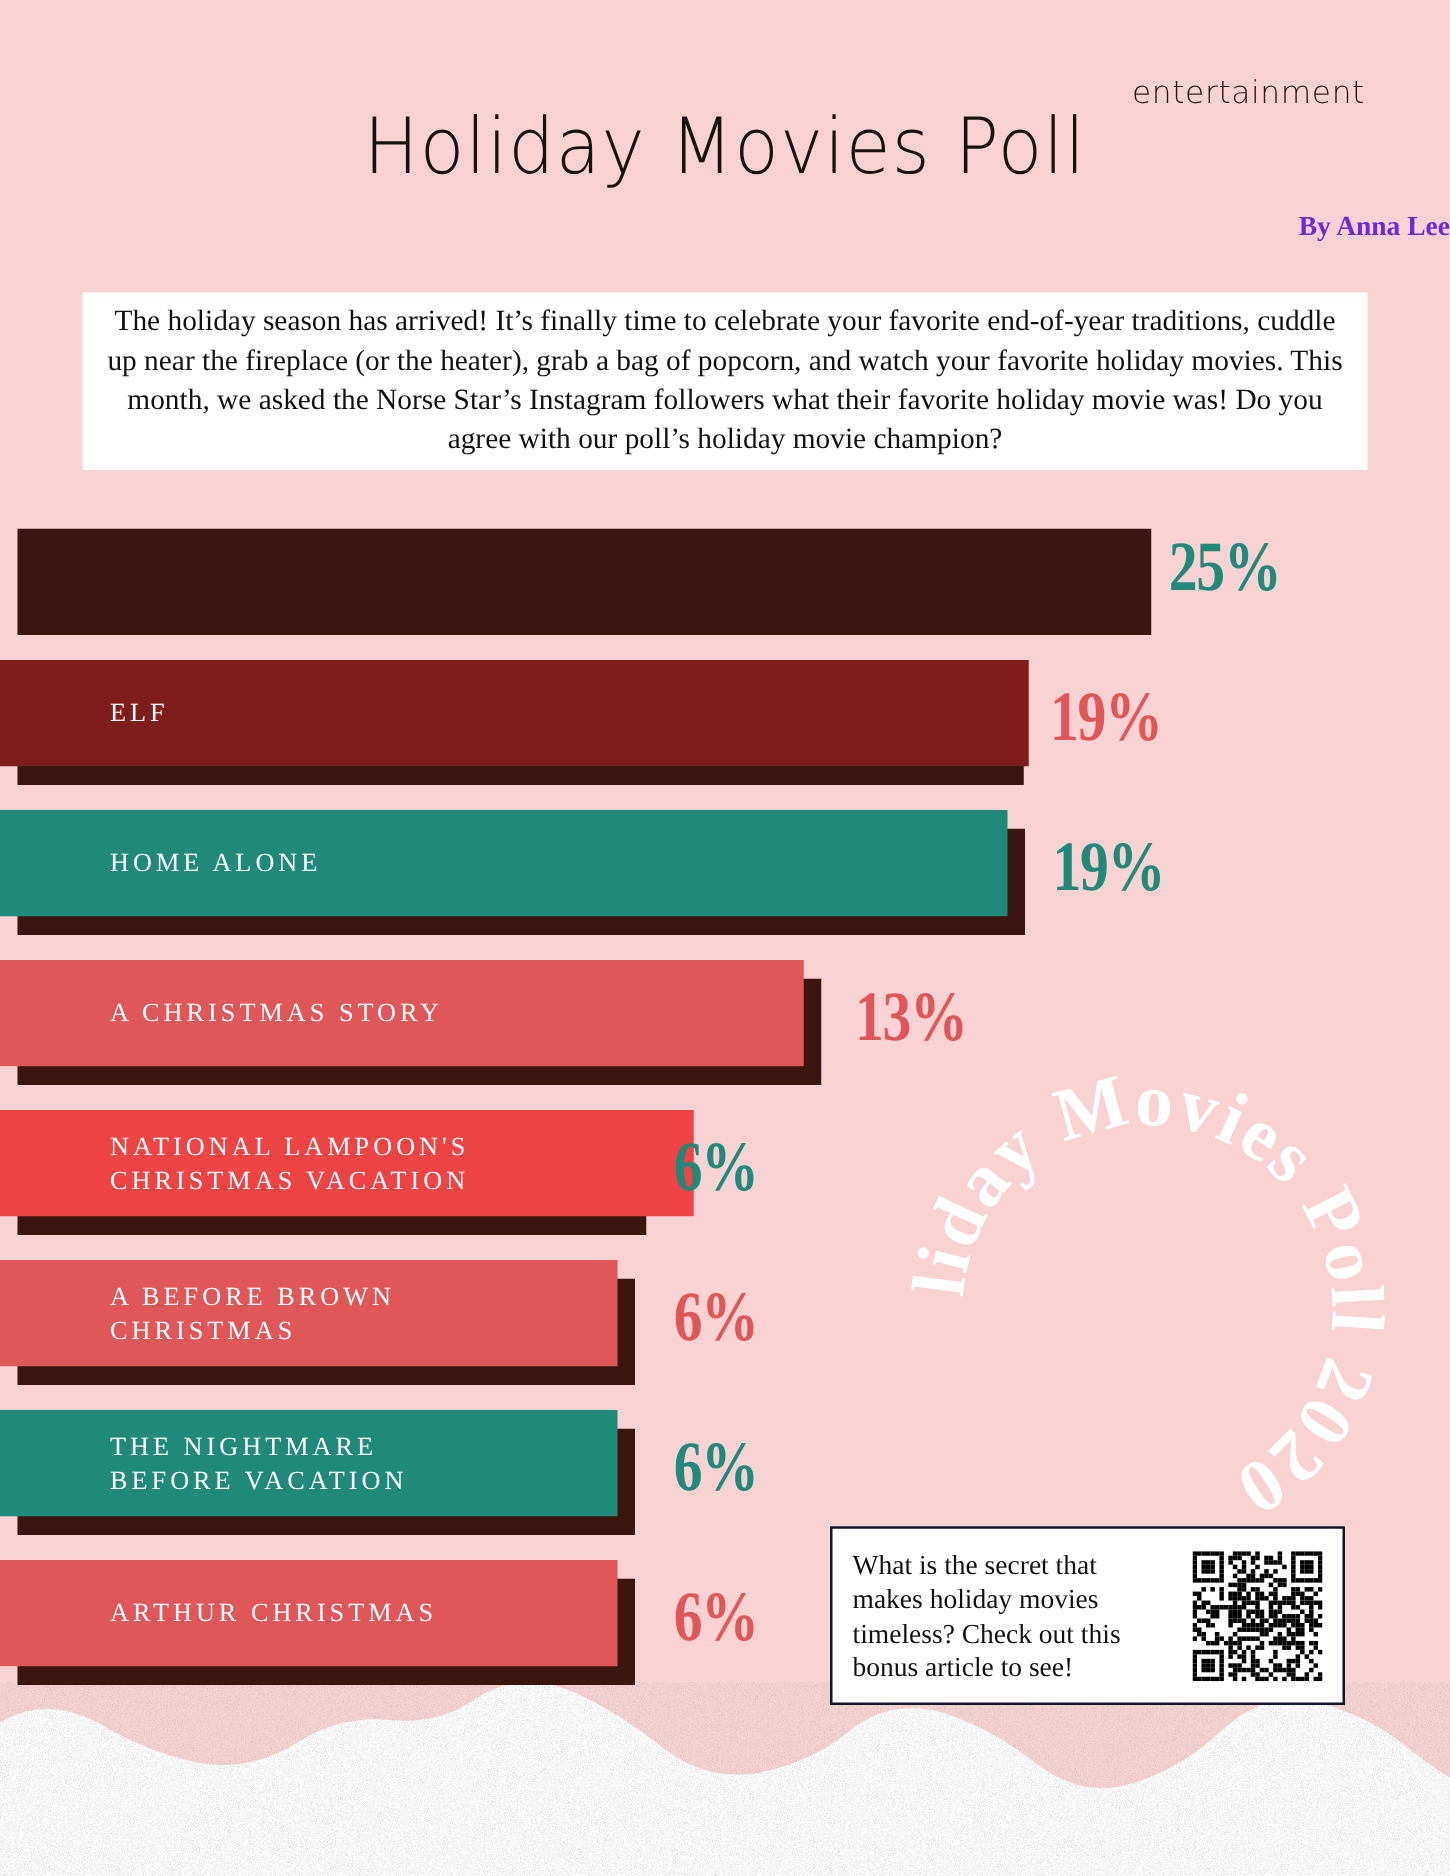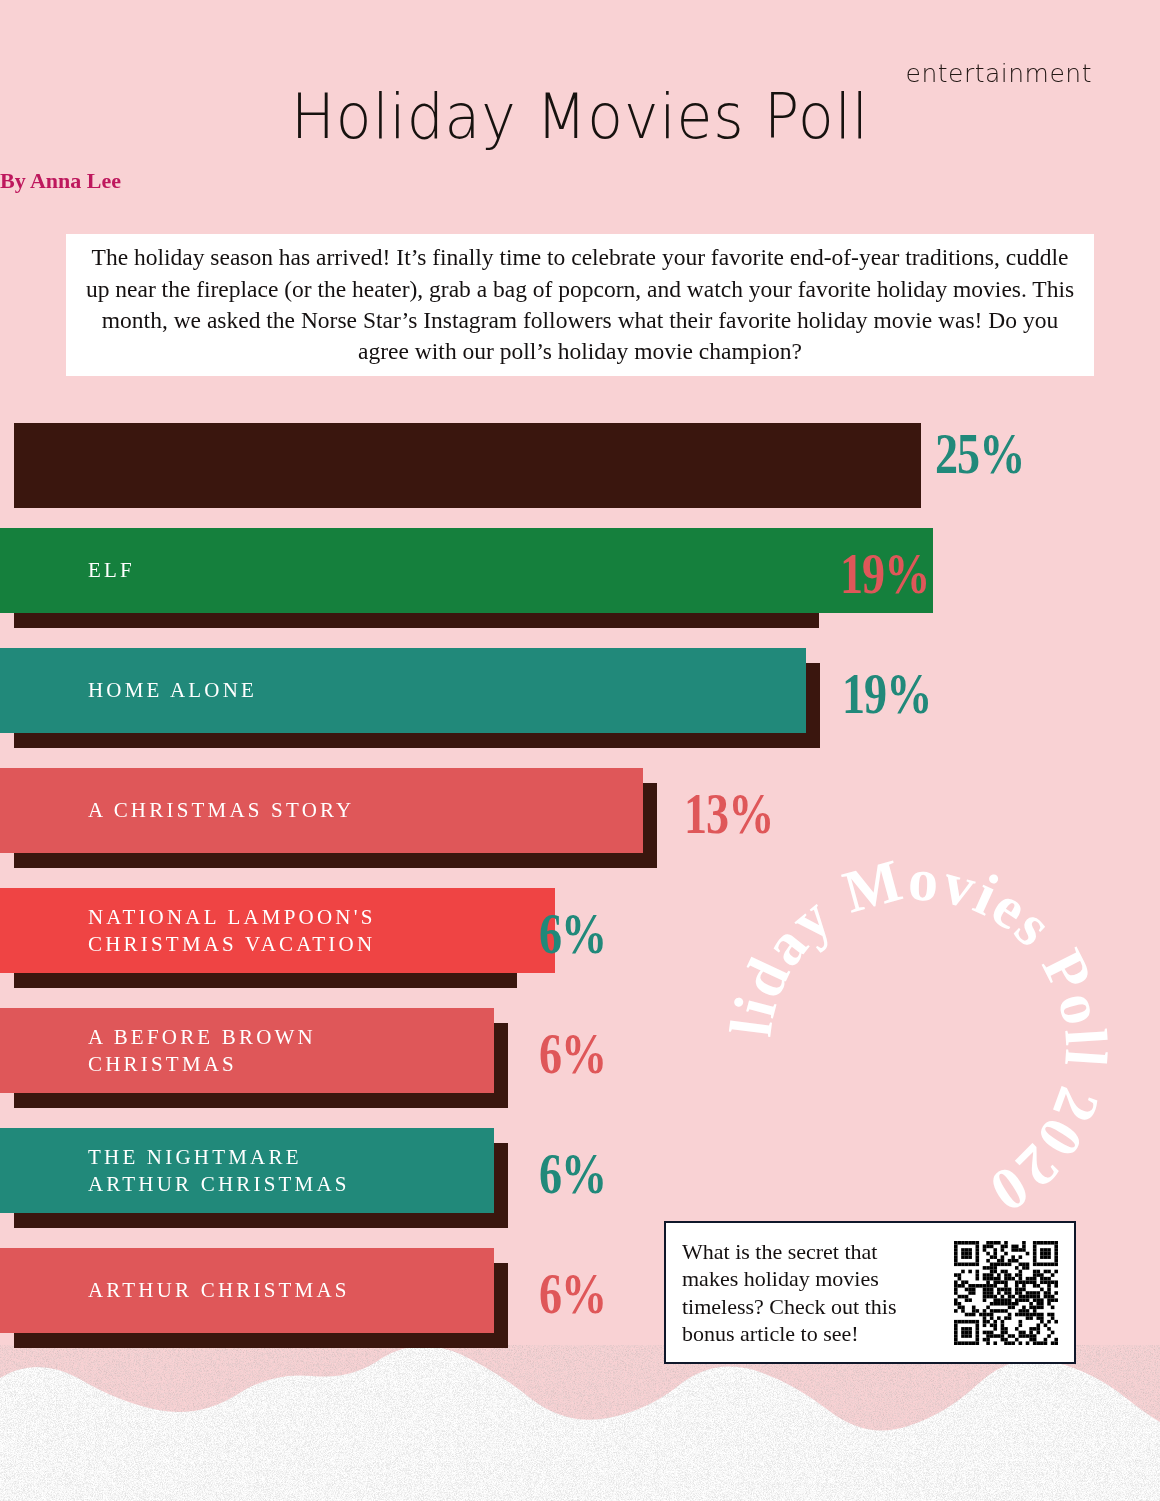--- a/index.html
+++ b/index.html
@@ -48,25 +48,25 @@
     letter-spacing: 1px;
     color: #17120f;
     transform: scaleX(0.94);
   }
 
   .byline {
     position: absolute;
     top: 168px;
     left: 0;
     width: 1160px;
-    text-align: left;
+    text-align: right;
     font-family: "Liberation Serif", serif;
     font-weight: bold;
     font-size: 22px;
-    color: #be185d;
+    color: #6d28d9;
   }
 
   .byline-role {
     position: absolute;
     top: 199px;
     left: 0;
     width: 1160px;
     text-align: center;
     font-family: "Liberation Serif", serif;
     font-weight: bold;
@@ -233,21 +233,21 @@
     <div class="intro-text">The holiday season has arrived! It’s finally time to celebrate your favorite end-of-year traditions, cuddle up near the fireplace (or the heater), grab a bag of popcorn, and watch your favorite holiday movies. This month, we asked the Norse Star’s Instagram followers what their favorite holiday movie was! Do you agree with our poll’s holiday movie champion?</div>
   </div>
 
   <div id="chart">
       <div class="bar-row">
         <div class="bar-shadow" style="width: 907px; background: rgb(58, 22, 14);"></div>
         <div class="bar-pct" style="left: 935px; color: rgb(33, 137, 122);">25%</div>
       </div>
       <div class="bar-row">
         <div class="bar-shadow" style="width: 805px; background: rgb(58, 22, 14);"></div>
-        <div class="bar-fill" style="width: 933px; background: #15803d;">
+        <div class="bar-fill" style="width: 823px; background: #7f1d1d;">
           <div class="bar-label">ELF</div>
         </div>
         <div class="bar-pct" style="left: 840px; color: rgb(223, 87, 89);">19%</div>
       </div>
       <div class="bar-row">
         <div class="bar-shadow" style="width: 806px; background: rgb(58, 22, 14);"></div>
         <div class="bar-fill" style="width: 806px; background: rgb(33, 137, 122);">
           <div class="bar-label">HOME ALONE</div>
         </div>
         <div class="bar-pct" style="left: 842px; color: rgb(33, 137, 122);">19%</div>
@@ -272,21 +272,21 @@
         <div class="bar-fill" style="width: 494px; background: rgb(223, 87, 89);">
           <div class="bar-label">A BEFORE BROWN
 CHRISTMAS</div>
         </div>
         <div class="bar-pct" style="left: 539px; color: rgb(223, 87, 89);">6%</div>
       </div>
       <div class="bar-row">
         <div class="bar-shadow" style="width: 494px; background: rgb(58, 22, 14);"></div>
         <div class="bar-fill" style="width: 494px; background: rgb(33, 137, 122);">
           <div class="bar-label">THE NIGHTMARE
-ARTHUR CHRISTMAS</div>
+BEFORE VACATION</div>
         </div>
         <div class="bar-pct" style="left: 539px; color: rgb(33, 137, 122);">6%</div>
       </div>
       <div class="bar-row">
         <div class="bar-shadow" style="width: 494px; background: rgb(58, 22, 14);"></div>
         <div class="bar-fill" style="width: 494px; background: rgb(223, 87, 89);">
           <div class="bar-label">ARTHUR CHRISTMAS</div>
         </div>
         <div class="bar-pct" style="left: 539px; color: rgb(223, 87, 89);">6%</div>
       </div>

